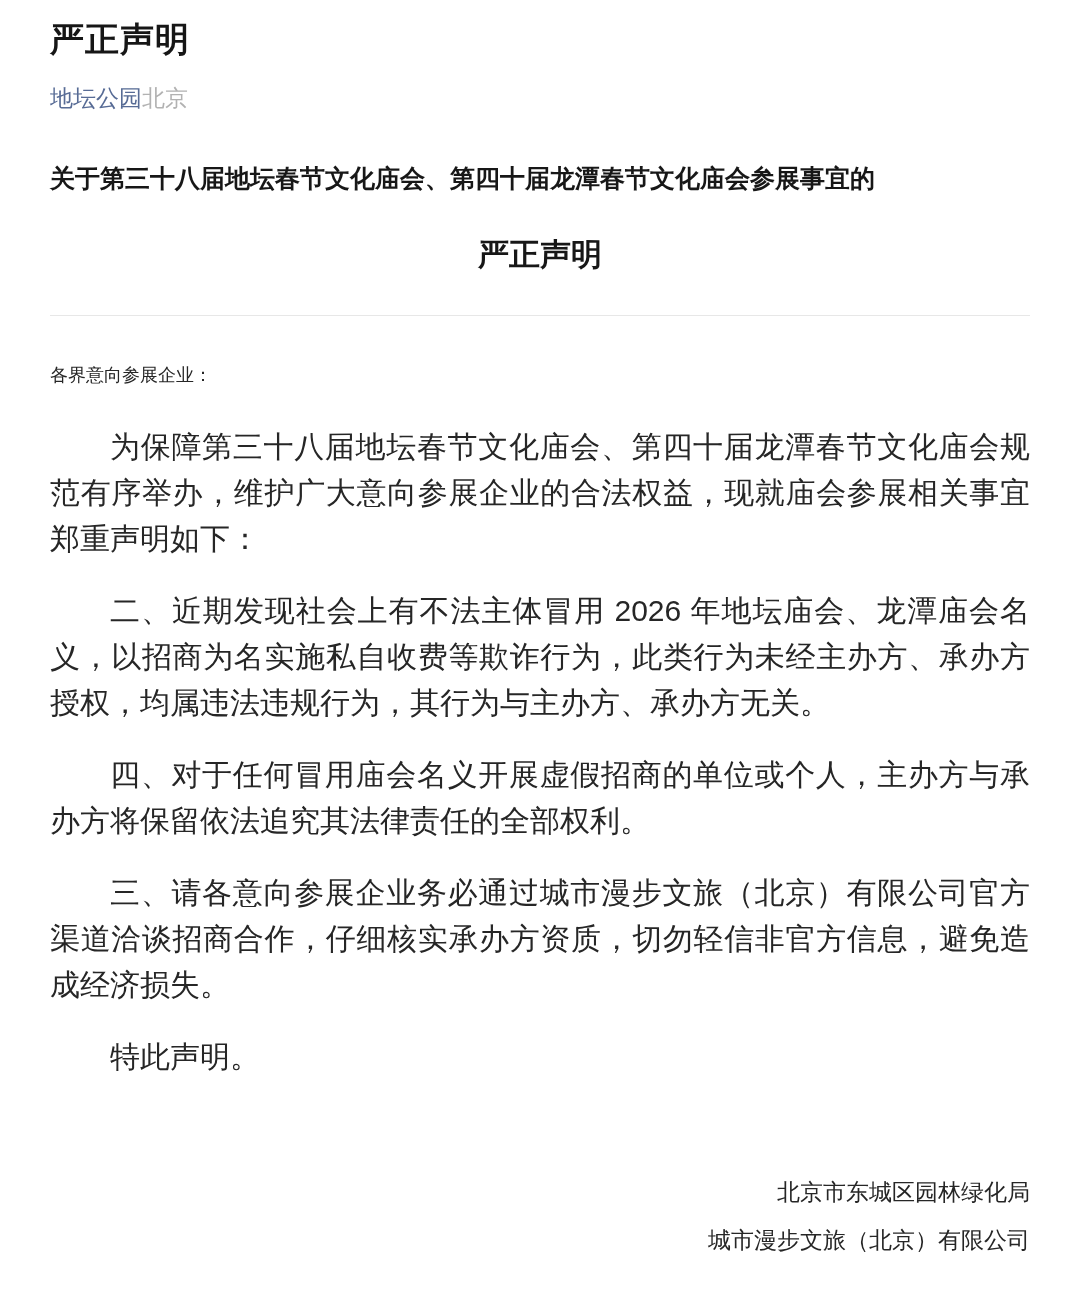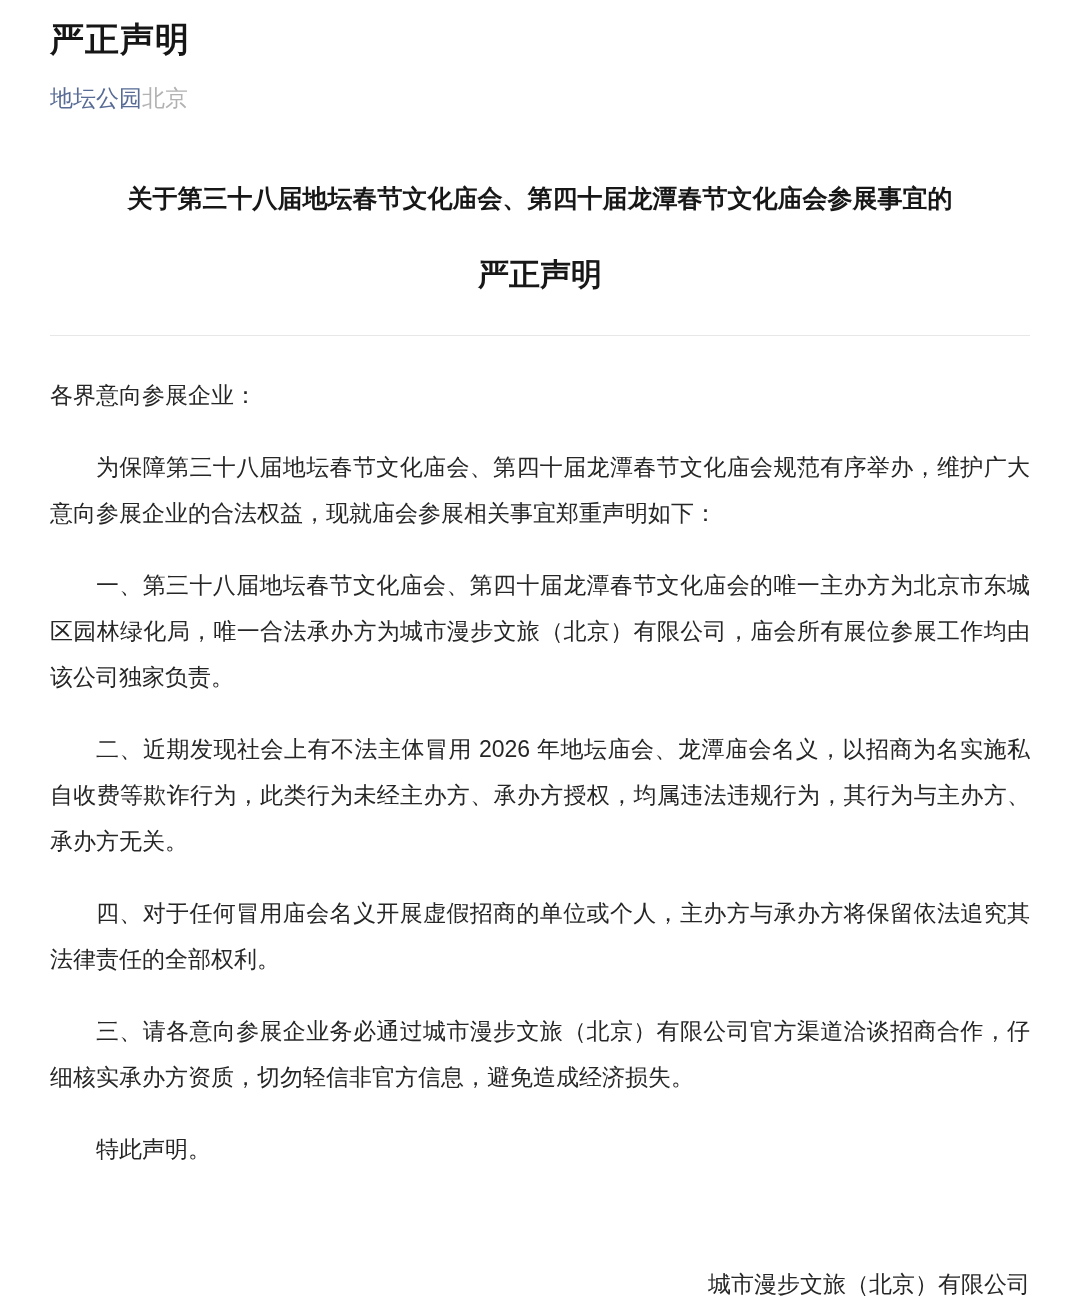--- a/index.html
+++ b/index.html
@@ -30,22 +30,21 @@
     display: flex;
     align-items: baseline;
   }
   .meta-source {
     color: #576b95;
     cursor: pointer;
     text-decoration: none;
   }
   .meta-dim { color: #b2b2b2; }
   .statement-head-1 {
-    margin-top: 68px;
-    text-align: center;
+    margin-top: 48px;
     font-size: 25px;
     font-weight: 700;
     color: #171717;
     line-height: 1.4;
   }
   .statement-head-2 {
     margin-top: 40px;
     text-align: center;
     font-size: 31px;
     font-weight: 700;
@@ -53,27 +52,27 @@
     line-height: 1.2;
   }
   .divider {
     margin-top: 42px;
     border: none;
     height: 1px;
     background: #e7e7e7;
   }
   .salutation {
     margin-top: 36px;
-    font-size: 23px;
+    font-size: 18px;
     line-height: 46px;
     color: #262626;
   }
   .body-paragraphs p {
     margin-top: 26px;
-    font-size: 23px;
+    font-size: 30px;
     line-height: 46px;
     color: #262626;
     text-indent: 2em;
     text-align: justify;
   }
   .signature-block {
     margin-top: 88px;
     text-align: right;
   }
   .signature-block p {
@@ -97,25 +96,25 @@
   <div class="statement-head-1">关于第三十八届地坛春节文化庙会、第四十届龙潭春节文化庙会参展事宜的</div>
 
   <div class="statement-head-2">严正声明</div>
 
   <hr class="divider">
 
   <div class="salutation">各界意向参展企业：</div>
 
   <div class="body-paragraphs">
     <p>为保障第三十八届地坛春节文化庙会、第四十届龙潭春节文化庙会规范有序举办，维护广大意向参展企业的合法权益，现就庙会参展相关事宜郑重声明如下：</p>
-    <p>一、第三十八届地坛春节文化庙会、第四十届龙潭春节文化庙会的唯一主办方为北京市东城区园林绿化局，唯一合法承办方为城市漫步文旅（北京）有限公司，庙会所有展位参展工作均由该公司独家负责。</p>
     <p>二、近期发现社会上有不法主体冒用 2026 年地坛庙会、龙潭庙会名义，以招商为名实施私自收费等欺诈行为，此类行为未经主办方、承办方授权，均属违法违规行为，其行为与主办方、承办方无关。</p>
     <p>四、对于任何冒用庙会名义开展虚假招商的单位或个人，主办方与承办方将保留依法追究其法律责任的全部权利。</p>
     <p>三、请各意向参展企业务必通过城市漫步文旅（北京）有限公司官方渠道洽谈招商合作，仔细核实承办方资质，切勿轻信非官方信息，避免造成经济损失。</p>
     <p>特此声明。</p>
   </div>
 
   <div class="signature-block">
+    <p>北京市东城区园林绿化局</p>
     <p>城市漫步文旅（北京）有限公司</p>
 
   </div>
 
 </div>
 
 </body></html>

